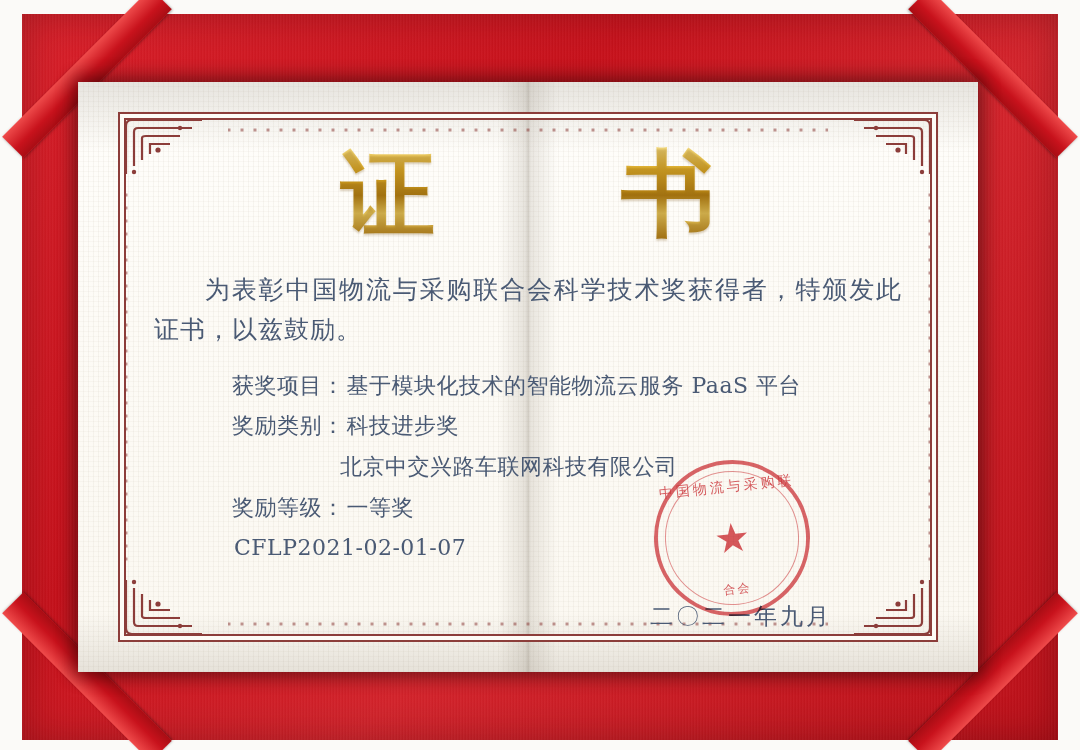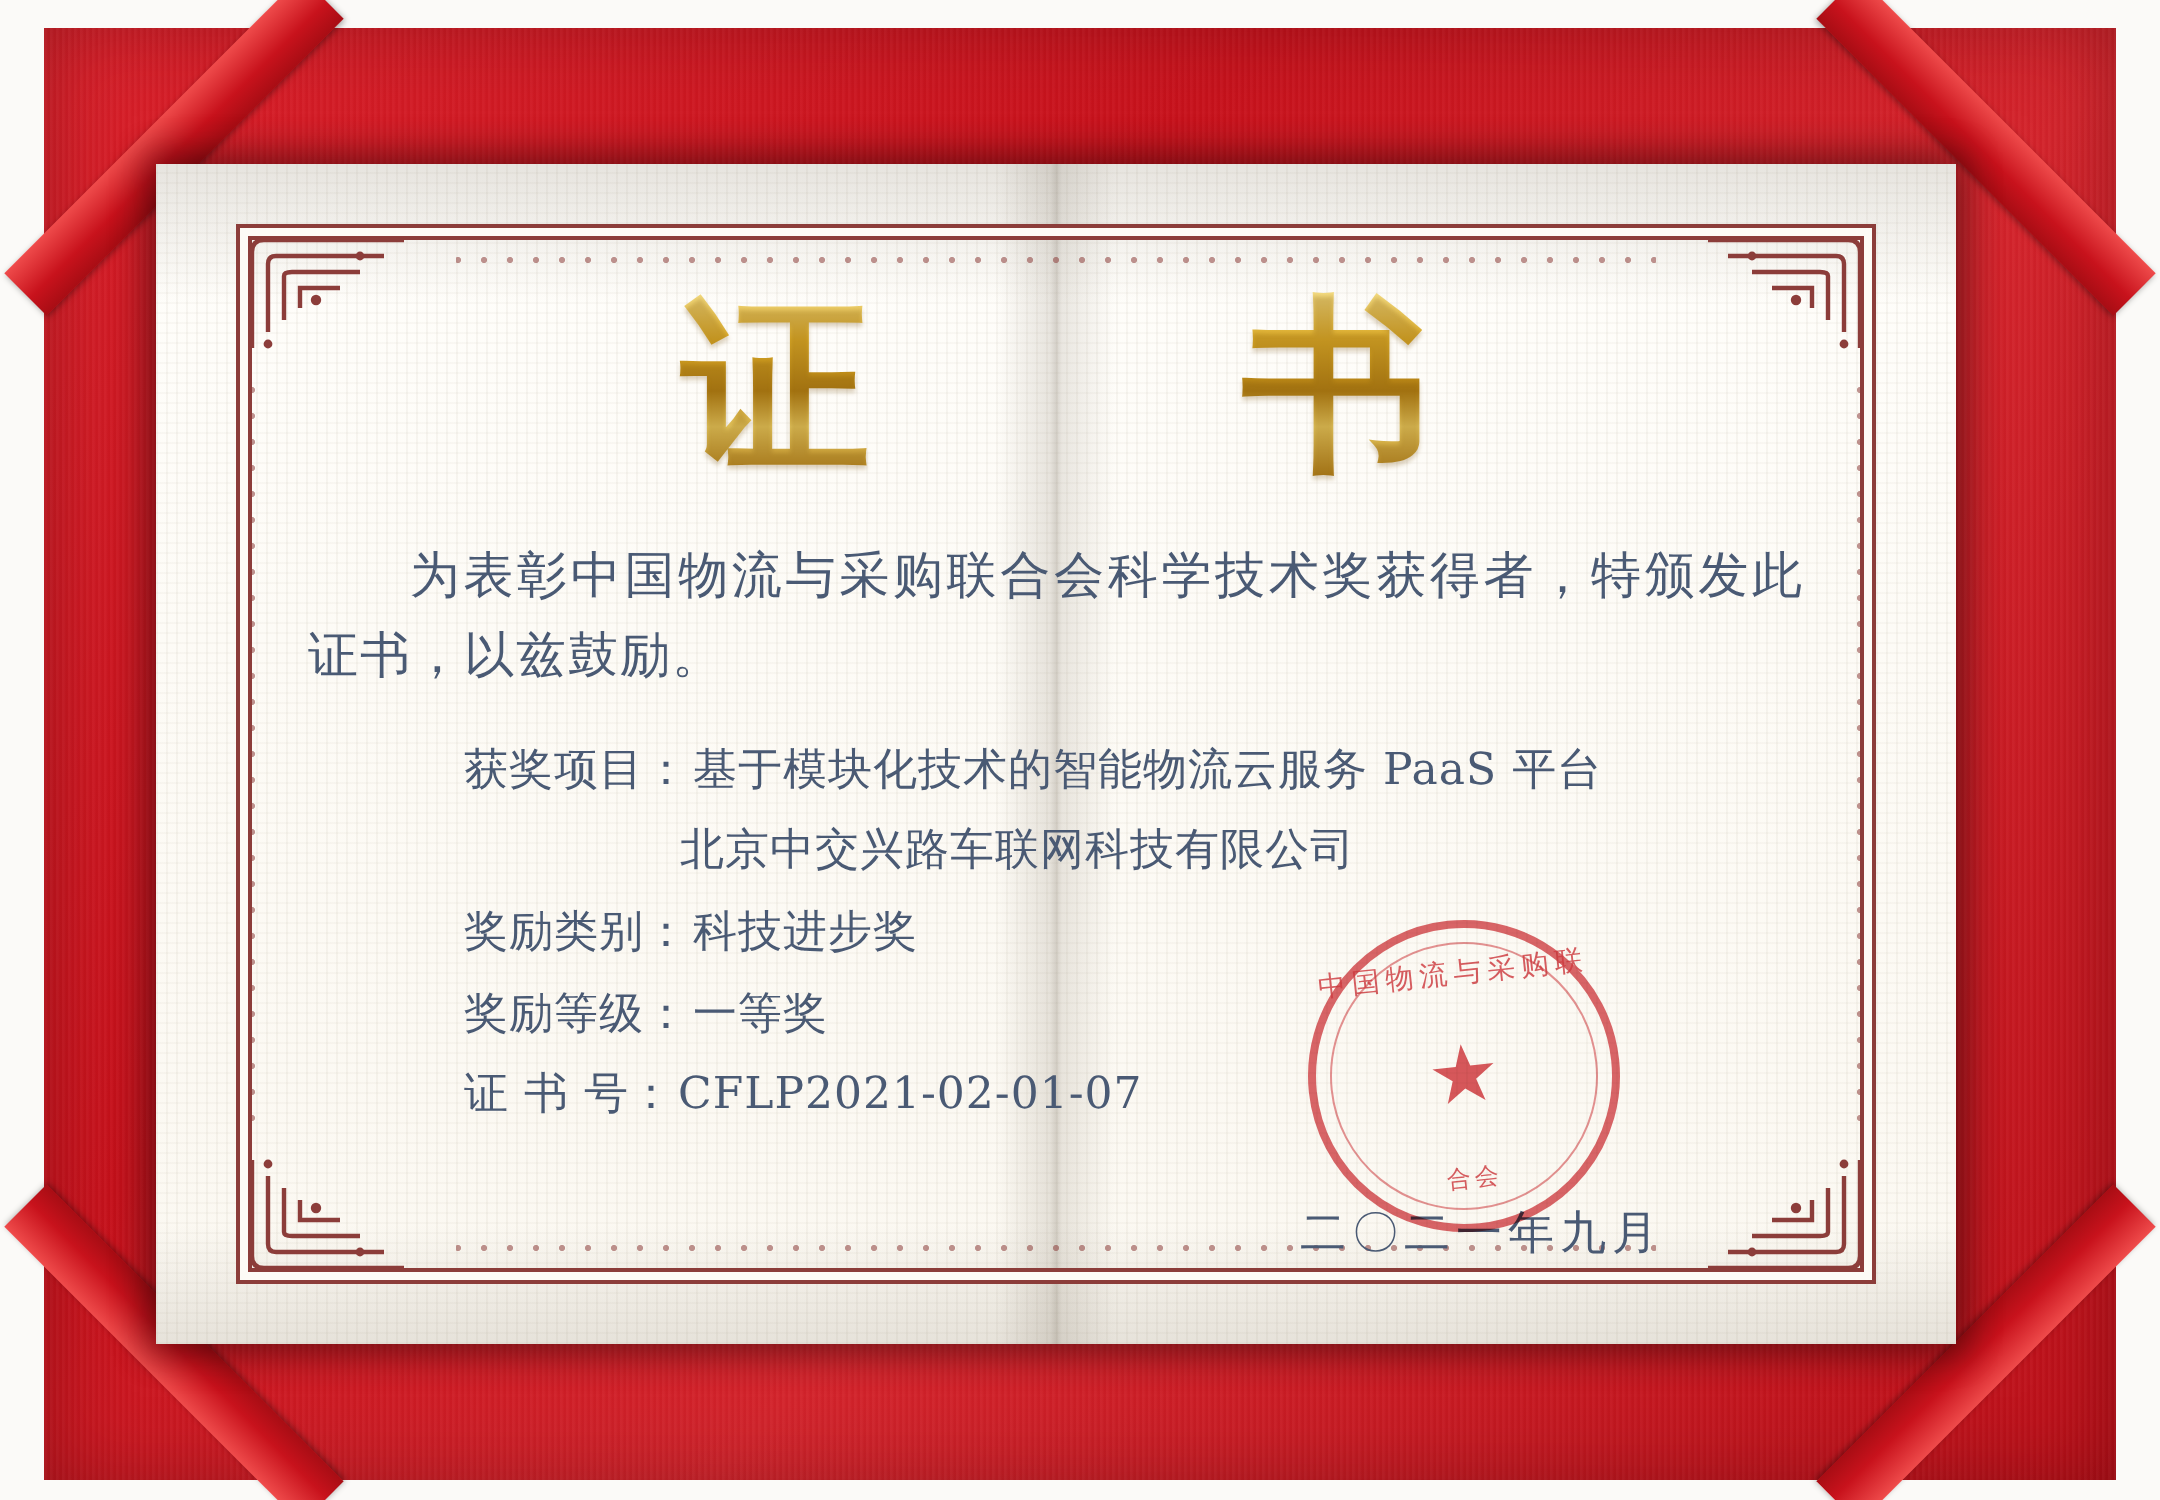--- a/index.html
+++ b/index.html
@@ -171,21 +171,21 @@
     color: transparent;
     text-shadow: 0 2px 2px rgba(120,80,10,0.25);
   }
 
   .paragraph {
     margin: 26px 6px 0 6px;
     font-size: 25px;
     line-height: 1.62;
     color: #4a5a74;
     text-align: justify;
-    font-family: Liberation Serif, serif;
+    font-family: Liberation Sans, sans-serif;
     letter-spacing: 1px;
   }
   .paragraph .indent { display:inline-block; width: 2em; }
 
   .fields {
     margin: 16px 0 0 84px;
     font-size: 22px;
     color: #4a5a74;
     line-height: 1.85;
     letter-spacing: .5px;
@@ -381,33 +381,32 @@
     <div class="content">
       <div class="title">证　书</div>
 
       <div class="paragraph"><span class="indent"></span><span>为表彰中国物流与采购联合会科学技术奖获得者，特颁发此证书，以兹鼓励。</span></div>
 
       <div class="fields">
         <div class="field-row">
           <span class="field-label">获奖项目：</span>
           <span class="field-value">基于模块化技术的智能物流云服务 PaaS 平台</span>
         </div>
-        <div class="field-row continuation">
-          <span class="field-value">北京中交兴路车联网科技有限公司</span>
-        </div>
         <div class="field-row">
           <span class="field-label">奖励类别：</span>
           <span class="field-value">科技进步奖</span>
+        </div>
+        <div class="field-row continuation">
+          <span class="field-value">北京中交兴路车联网科技有限公司</span>
         </div>
         <div class="field-row">
           <span class="field-label">奖励等级：</span>
           <span class="field-value">一等奖</span>
         </div>
         <div class="field-row">
-          <span class="field-label">证 书 号：</span>
           <span class="field-value">CFLP2021-02-01-07</span>
         </div>
       </div>
 
       <div class="date-line">二〇二一年九月</div>
     </div>
 
     <div class="seal">
       <div class="ring"></div>
       <div class="seal-text-top">中国物流与采购联</div>

